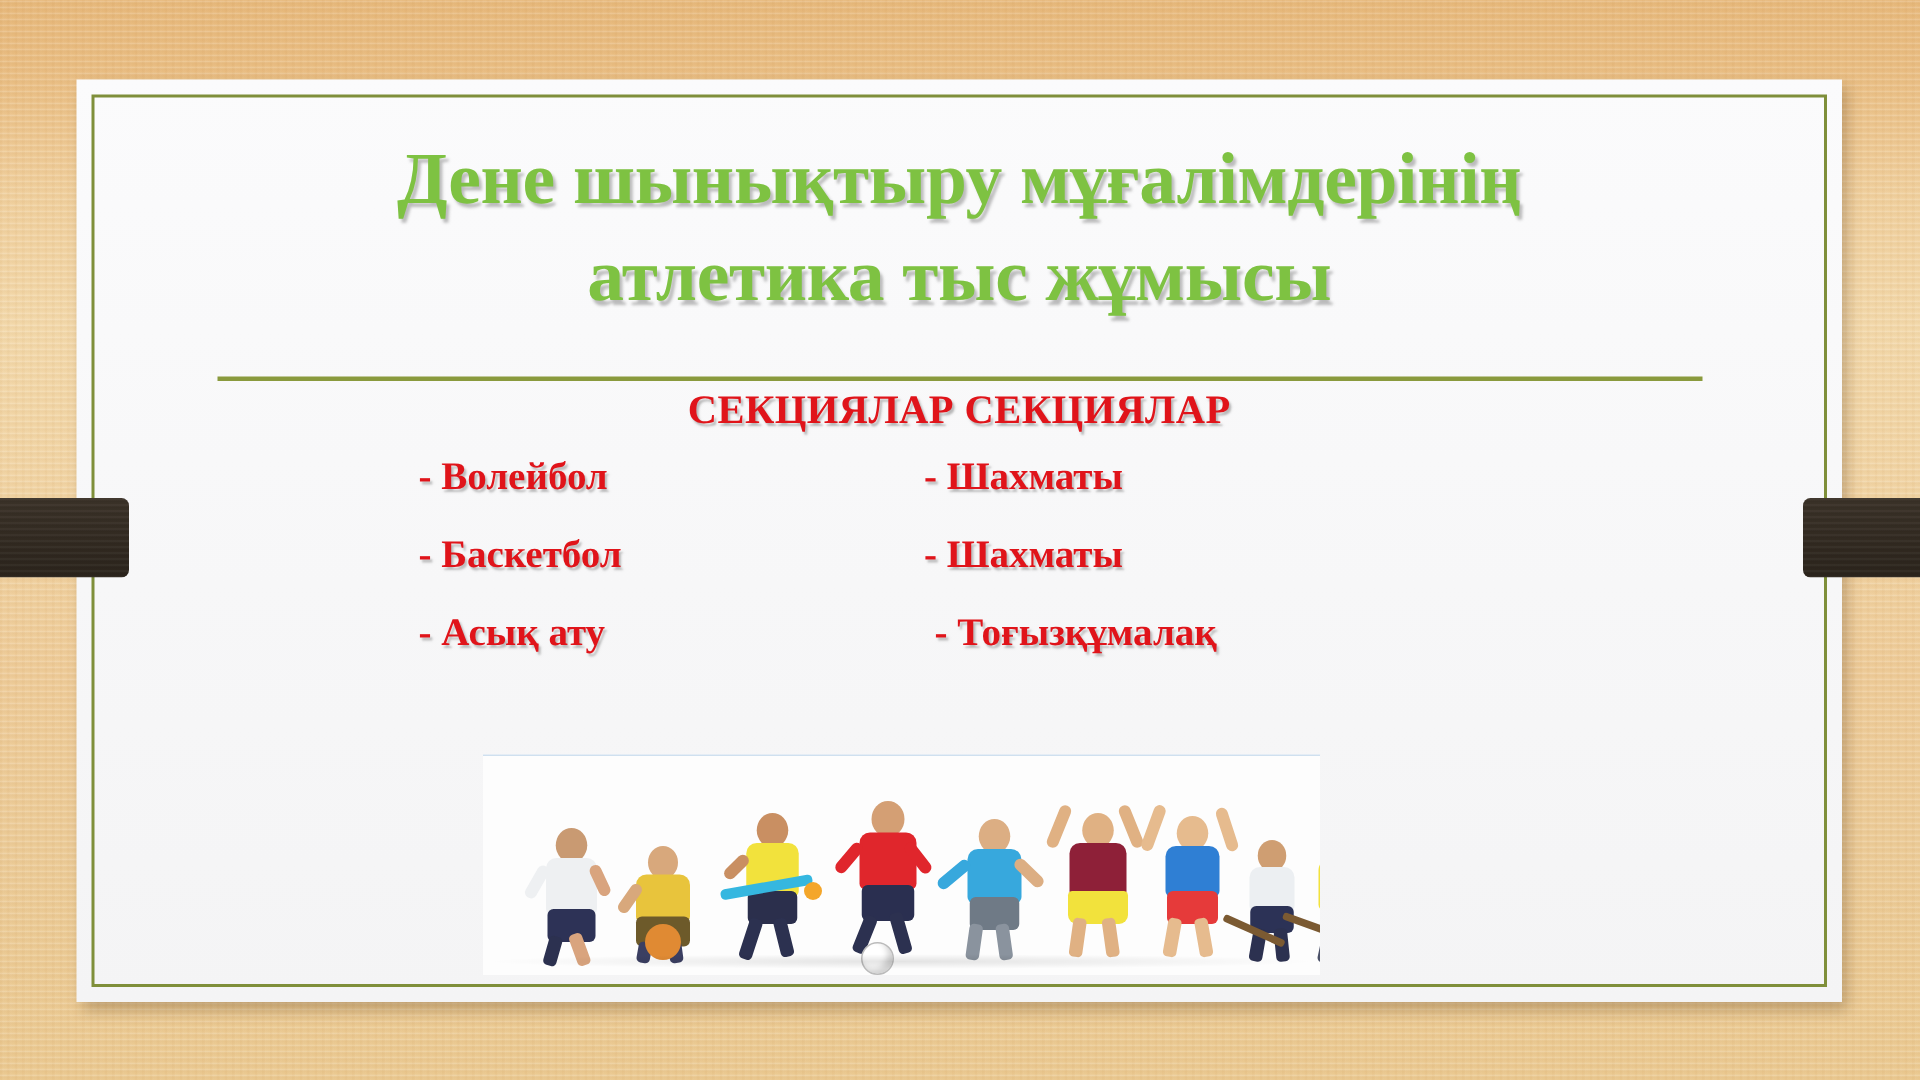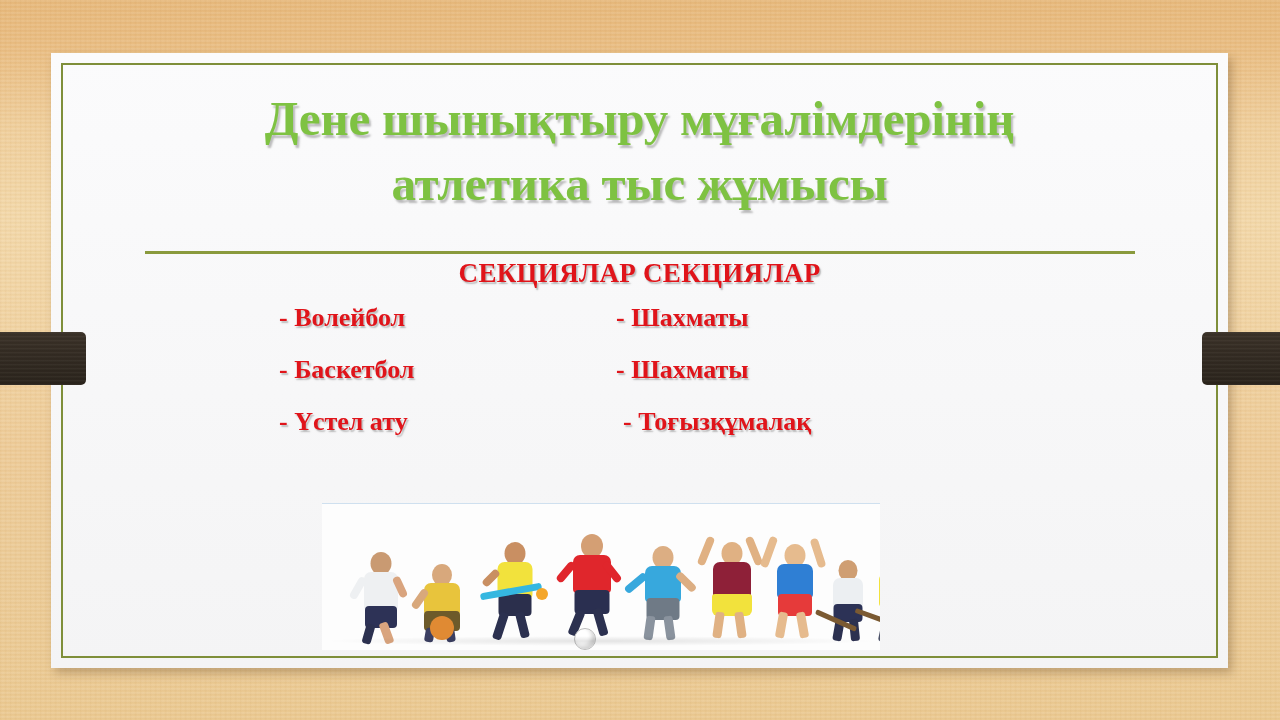--- a/index.html
+++ b/index.html
@@ -209,21 +209,21 @@
           <span class="item col-left">- Волейбол</span>
           <span class="item col-right">- Шахматы</span>
         </div>
 
         <div class="row">
           <span class="item col-left">- Баскетбол</span>
           <span class="item col-right">- Шахматы</span>
         </div>
 
         <div class="row">
-          <span class="item col-left">- Үстел ату</span>
+          <span class="item col-left">- Асық ату</span>
           <span class="item col-right indent-a">- Тоғызқұмалақ</span>
         </div>
 
 
       </div>
 
       <div class="photo">
 
         <div class="kid" style="left:30px; width:58px; height:96px;">
           <div class="head" style="top:6px; width:21px; height:23px; background:#c99a72;"></div>

